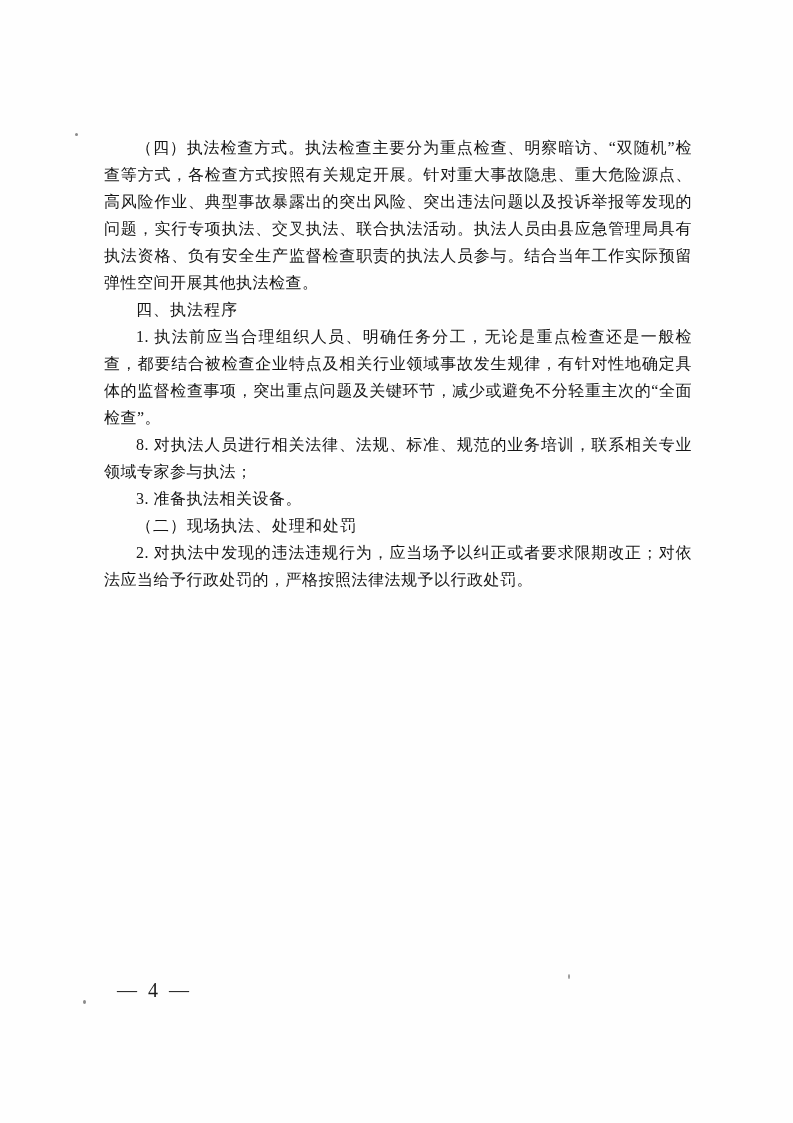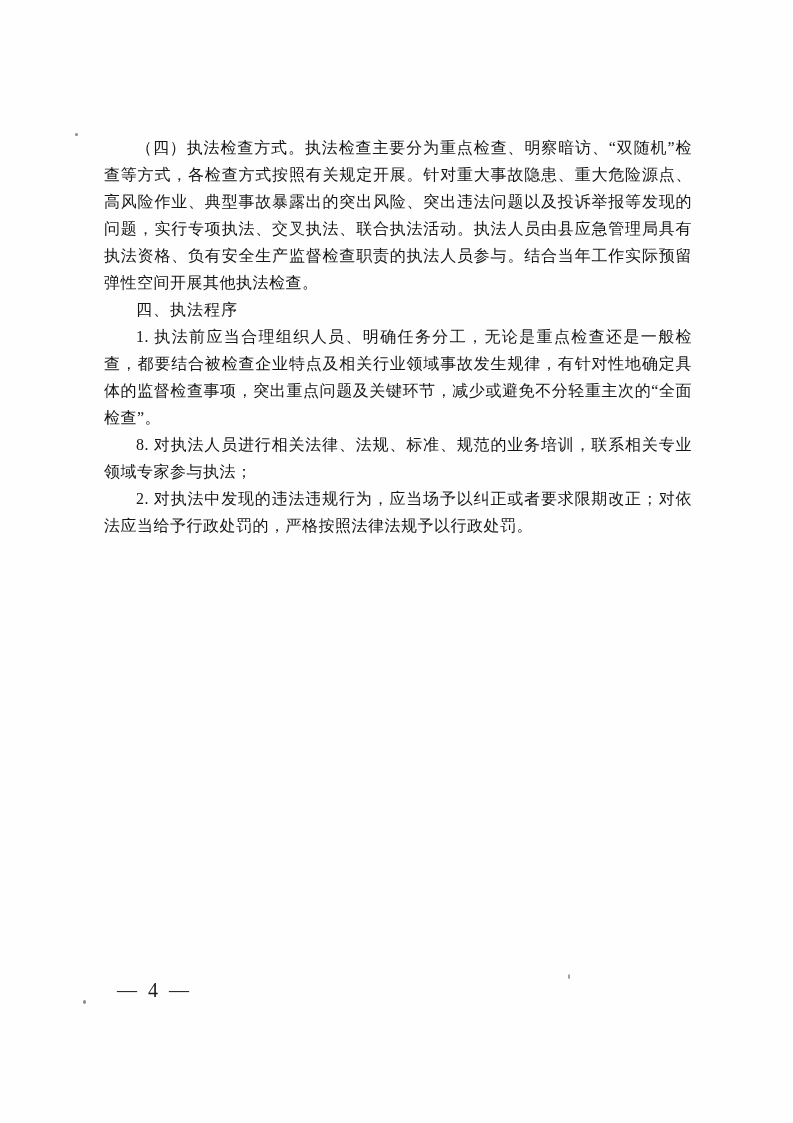--- a/index.html
+++ b/index.html
@@ -70,20 +70,22 @@
 </head>
 <body>
 
 <div class="page">
 
   <div class="doc-body">
       <p class="paragraph">（四）执法检查方式。执法检查主要分为重点检查、明察暗访、“双随机”检查等方式，各检查方式按照有关规定开展。针对重大事故隐患、重大危险源点、高风险作业、典型事故暴露出的突出风险、突出违法问题以及投诉举报等发现的问题，实行专项执法、交叉执法、联合执法活动。执法人员由县应急管理局具有执法资格、负有安全生产监督检查职责的执法人员参与。结合当年工作实际预留弹性空间开展其他执法检查。</p>
       <p class="heading">四、执法程序</p>
       <p class="paragraph">1. 执法前应当合理组织人员、明确任务分工，无论是重点检查还是一般检查，都要结合被检查企业特点及相关行业领域事故发生规律，有针对性地确定具体的监督检查事项，突出重点问题及关键环节，减少或避免不分轻重主次的“全面检查”。</p>
       <p class="paragraph">8. 对执法人员进行相关法律、法规、标准、规范的业务培训，联系相关专业领域专家参与执法；</p>
+      <p class="paragraph">3. 准备执法相关设备。</p>
+      <p class="subheading">（二）现场执法、处理和处罚</p>
       <p class="paragraph">2. 对执法中发现的违法违规行为，应当场予以纠正或者要求限期改正；对依法应当给予行政处罚的，严格按照法律法规予以行政处罚。</p>
     </div>
 
   <div class="page-footer">— 4 —</div>
 
   <span class="speck s1"></span>
   <span class="speck s2"></span>
   <span class="speck s3"></span>
 
 </div>

